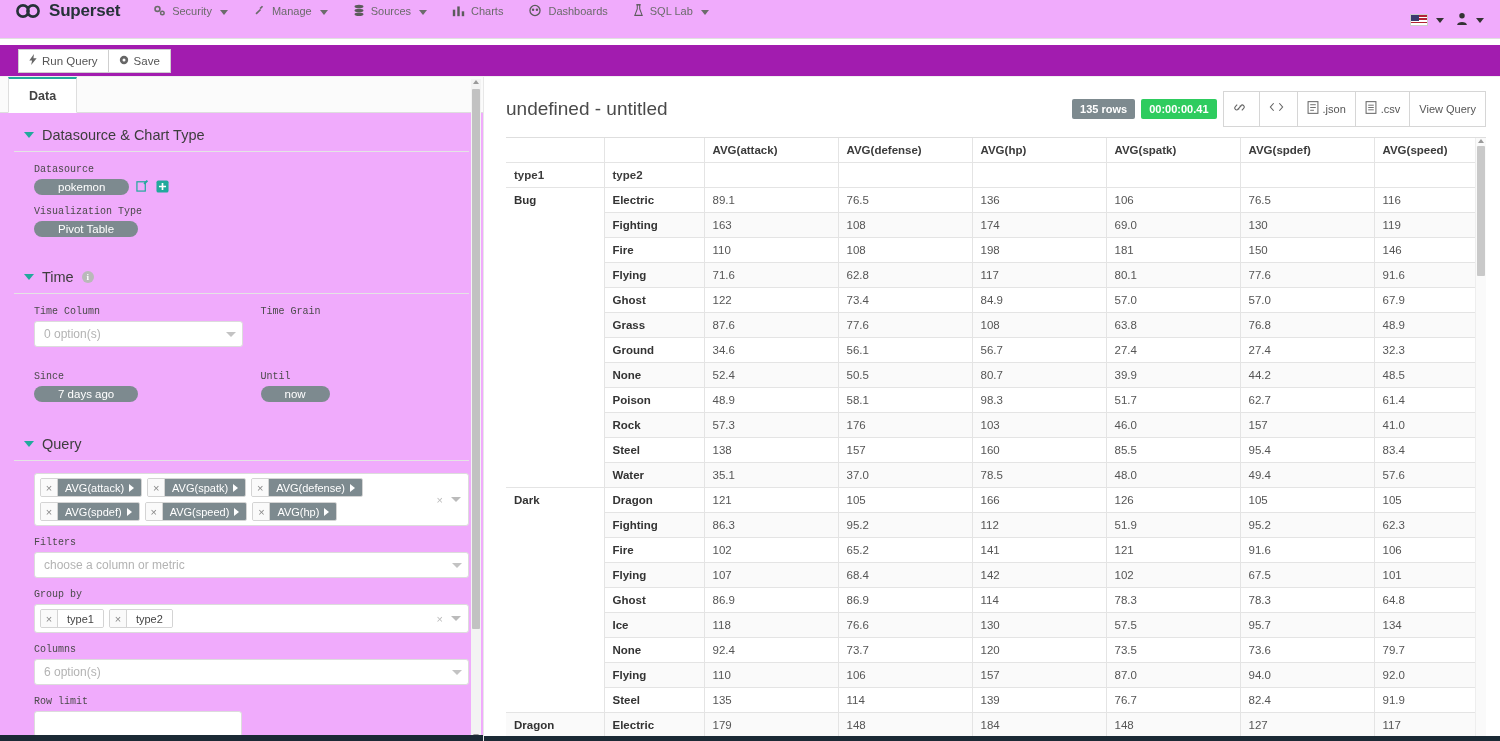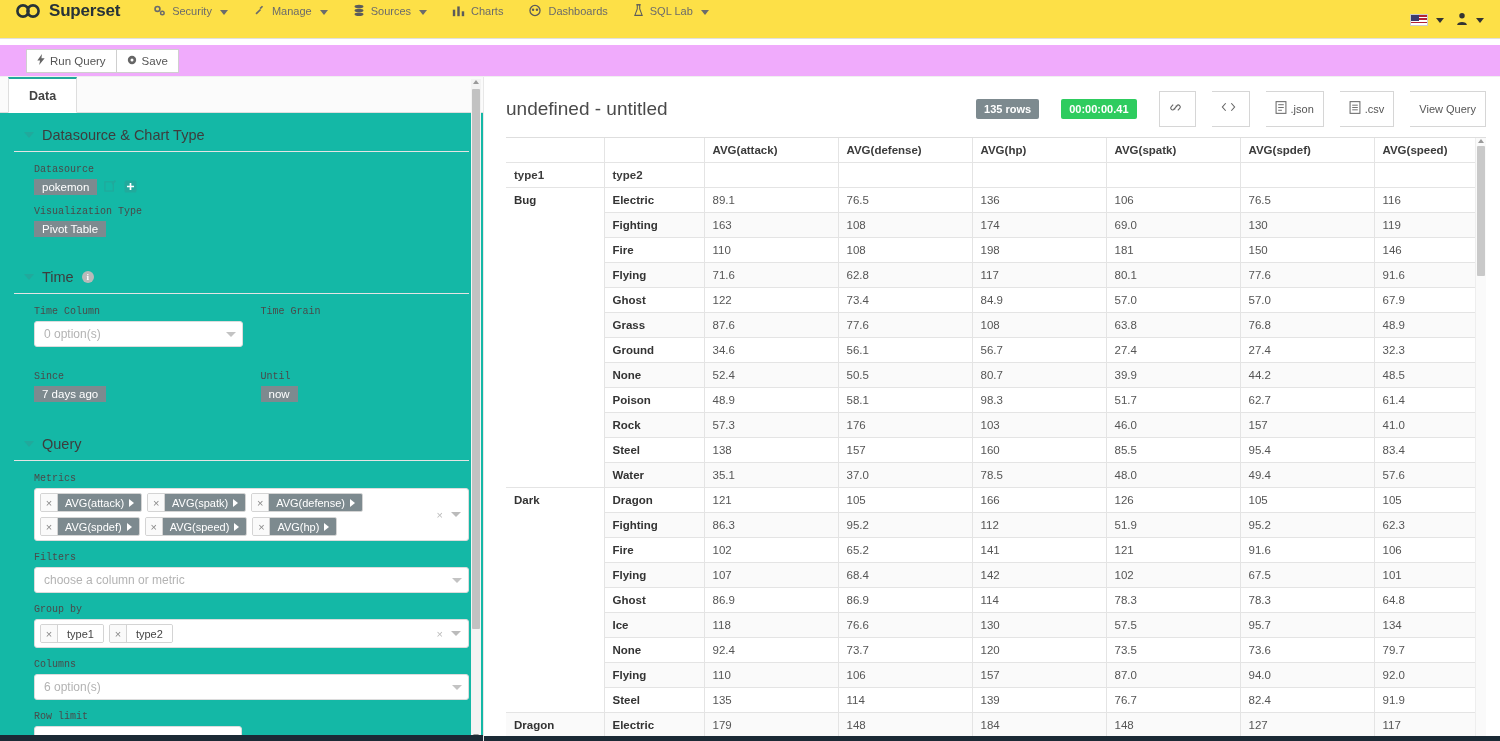--- a/index.html
+++ b/index.html
@@ -13,21 +13,21 @@
     color: #263238;
   }
 
   
   .navbar {
     height: 39px;
     border-bottom: 1px solid #e0e0e0;
     display: flex;
     align-items: center;
     padding: 0 14px 16px 16px;
-    background: #fde047;
+    background: #f0abfc;
     position: relative;
   }
   .brand {
     display: flex; align-items: center; gap: 7px;
     font-size: 17px; font-weight: bold; color: #263238;
     margin-right: 22px;
     letter-spacing: -0.2px;
   }
   .brand-logo { display:block; }
   .nav-items { display: flex; align-items: center; gap: 3px; }
@@ -62,22 +62,22 @@
   .flag::before {
     content: ""; position: absolute; left: 0; top: 0;
     width: 8px; height: 6.5px; background: #3c3b6e;
   }
   .nav-right .caret { border-top-color: #333; }
 
   
   .toolbar {
     height: 32px;
     display: flex; align-items: center;
-    padding-left: 26px;
-    background: #f0abfc;
+    padding-left: 18px;
+    background: #a21caf;
     border-bottom: 1px solid #f0f0f0;
     margin-top: 6px;
   }
   .btn-group { display: flex; }
   .btn {
     border: 1px solid #cfcfcf;
     background: #fff;
     padding: 4px 10px;
     font-size: 11.5px;
     color: #555;
@@ -92,21 +92,21 @@
     display: flex;
     height: calc(741px - 39px - 6px - 32px);
     position: relative;
   }
 
   
   .left-panel {
     width: 484px;
     position: relative;
     border-right: 1px solid #e8e8e8;
-    background: #14b8a6;
+    background: #f0abfc;
     overflow: hidden;
   }
   .tabs-row {
     display: flex;
     border-bottom: 1px solid #dedede;
     padding-left: 8px;
     background: #fbfbfb;
   }
   .tab {
     padding: 10px 20px 9px 20px;
@@ -149,22 +149,22 @@
     font-family: "Liberation Serif", serif;
   }
   .field { padding-left: 20px; margin-bottom: 11px; }
   .field-label {
     font-size: 10px; color: #4a4a4a; margin-bottom: 4px; display: block; font-family: Liberation Mono, monospace;
   }
   .pill {
     display: inline-block;
     background: #7d8a8f;
     color: #fff;
-    padding: 2px 8px;
-    border-radius: 0;
+    padding: 2px 24px;
+    border-radius: 8px;
     font-size: 11.5px;
     cursor: pointer;
   }
   .ds-row { display: flex; align-items: center; gap: 7px; }
   .ds-icon { color: #21a99c; font-size: 13px; cursor: pointer; line-height: 1; }
   .ds-icon-edit { color: #21a99c; font-size: 12px; }
 
   .two-col { display: flex; gap: 18px; padding-left: 20px; }
   .two-col > div { flex: 1; }
 
@@ -287,21 +287,21 @@
     display: flex; align-items: center;
     padding-bottom: 10px;
   }
   .chart-title {
     font-size: 19px;
     color: #4a4a4a;
     font-weight: normal;
   }
   .chart-actions {
     margin-left: auto;
-    display: flex; align-items: center; gap: 16px;
+    display: flex; align-items: center; gap: 0;
   }
   .badge {
     padding: 3px 8px;
     font-size: 11px;
     font-weight: bold;
     color: #fff;
     border-radius: 2px;
     margin-right: 6px;
     line-height: 14px;
   }
@@ -567,21 +567,20 @@
           <span class="pill">now</span>
         </div>
       </div>
 
       <div class="section-header" style="margin-top:20px">
         <span class="tri-down"></span>
         <span>Query</span>
       </div>
 
       <div class="field">
-        <span class="field-label">Metrics</span>
         <div class="multi-box" style="padding-right:40px">
           <div class="token">
             <span class="token-x">×</span>
             <span class="token-label">
                 <span>AVG(attack)</span>
                 <span class="token-arrow"></span>
               </span>
           </div>
           <div class="token">
             <span class="token-x">×</span>

